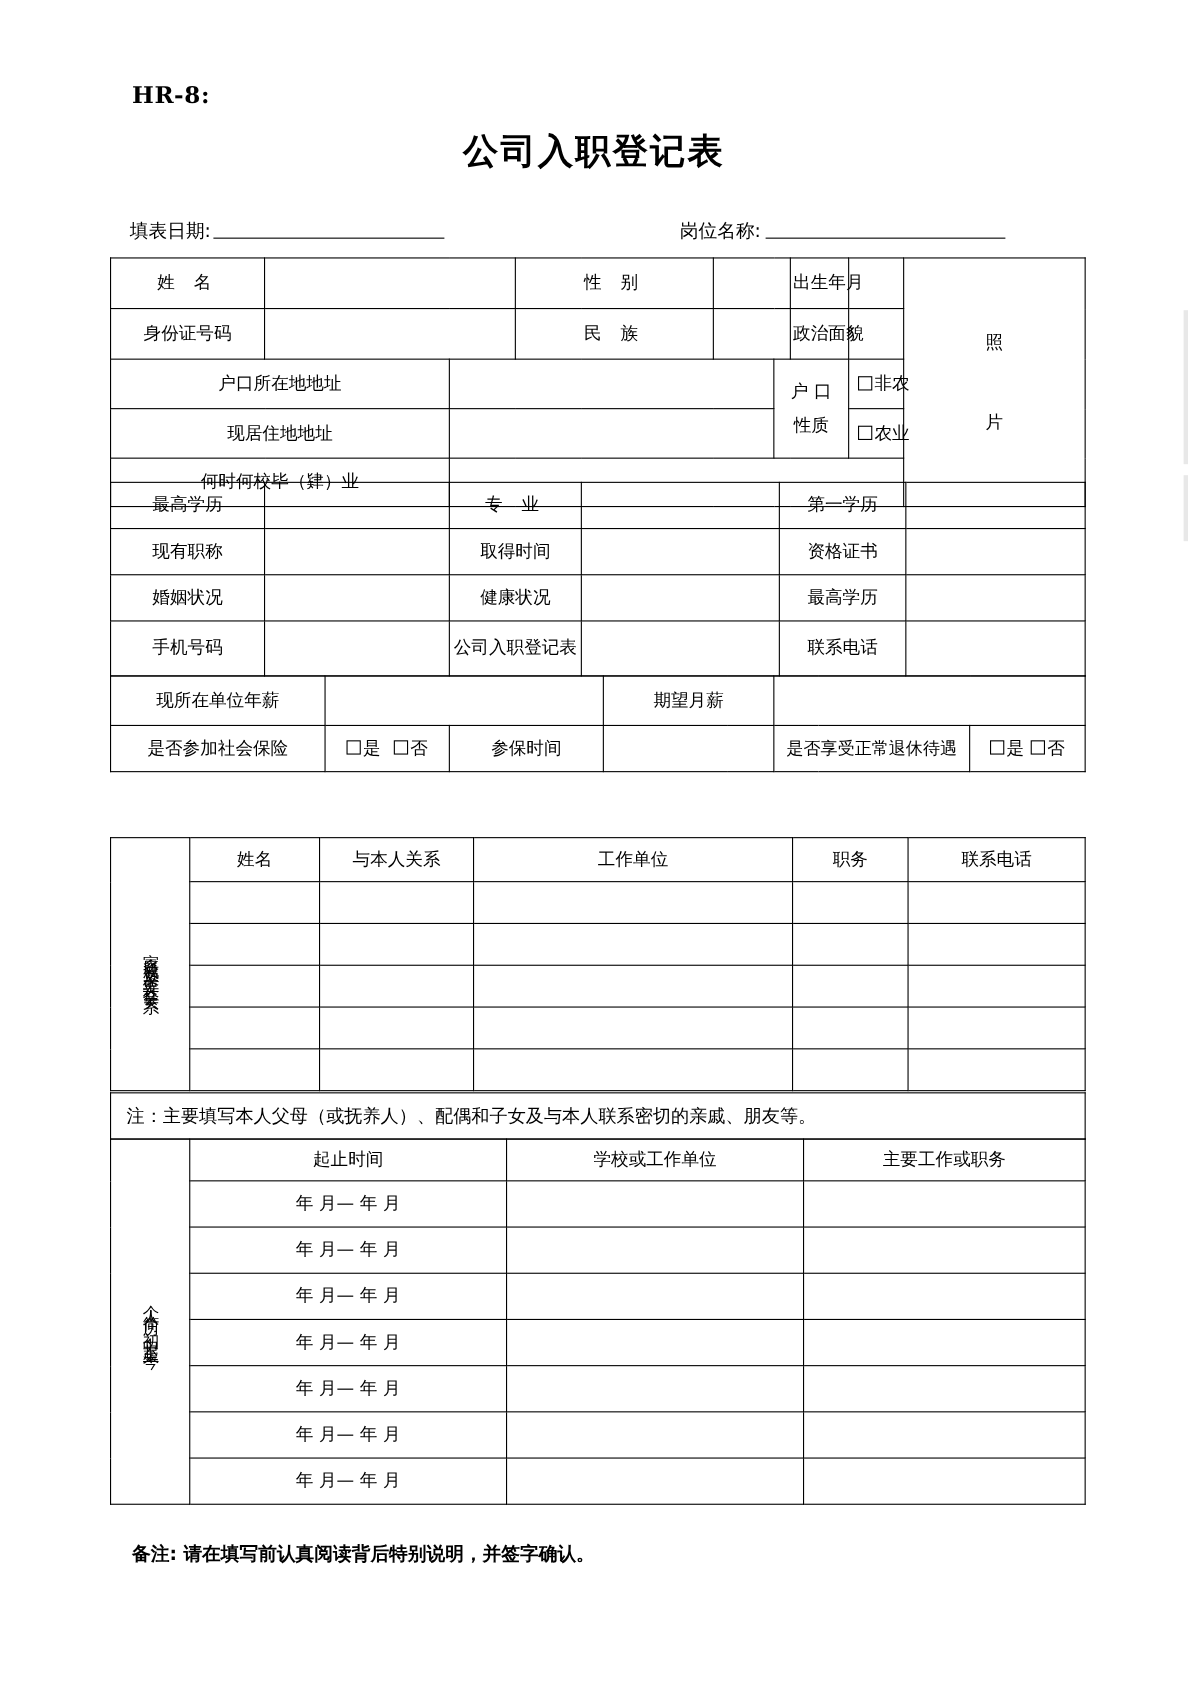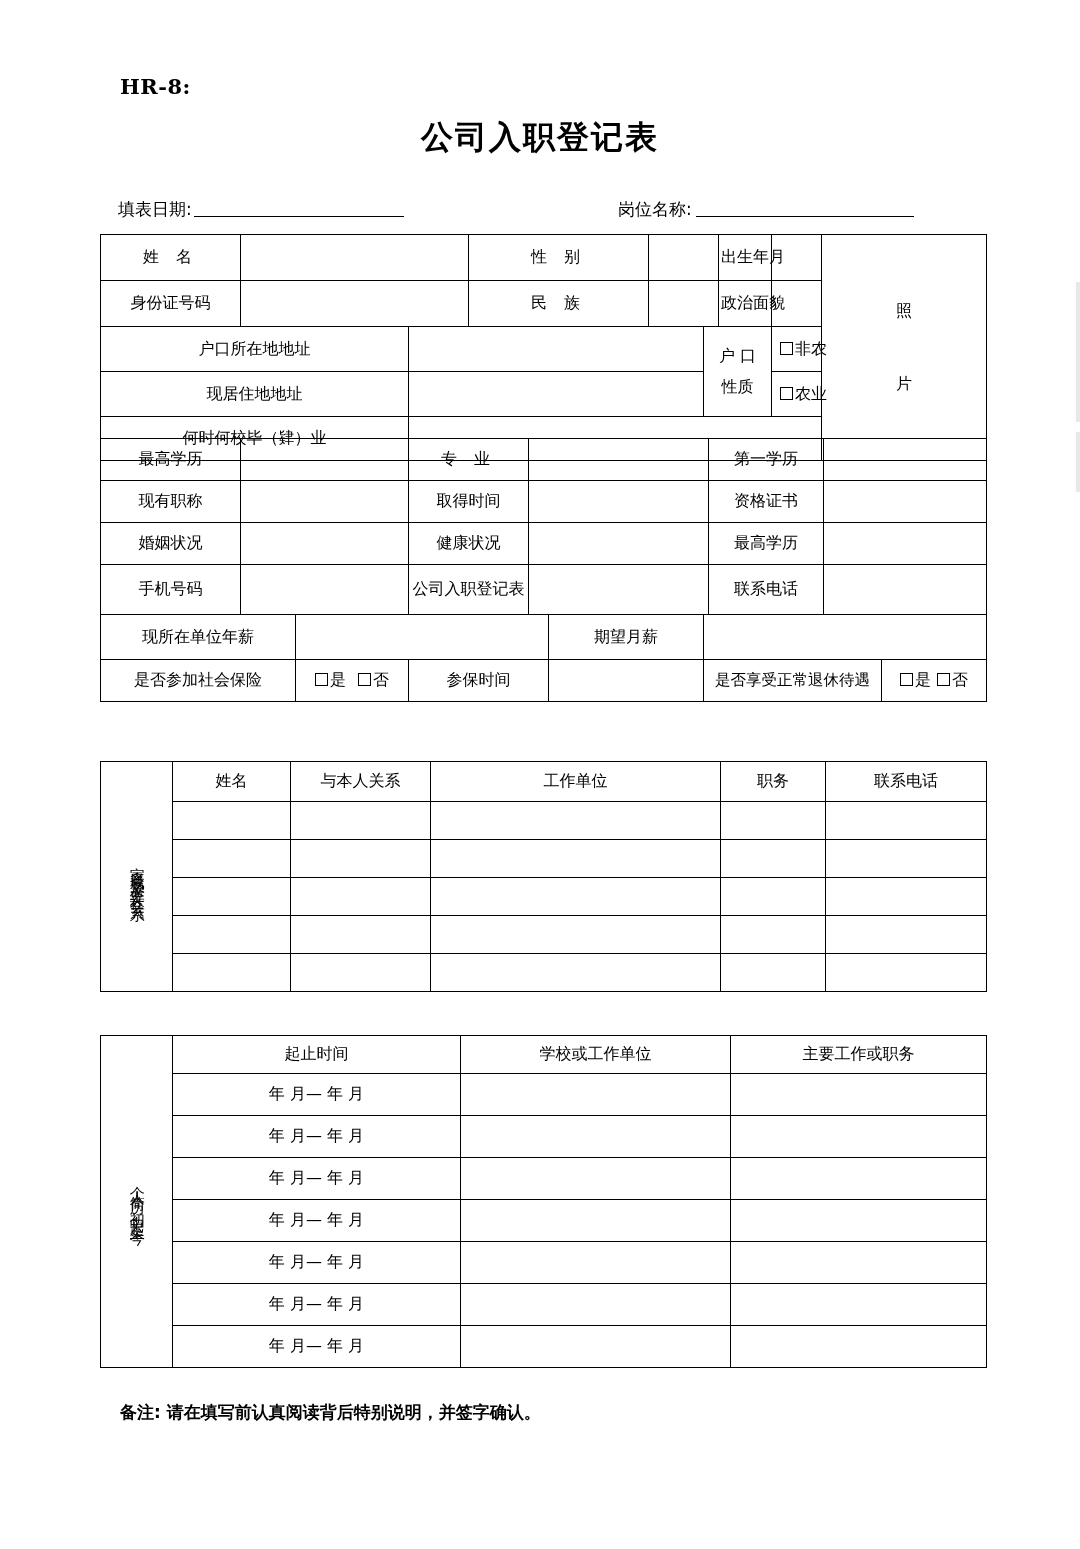--- a/index.html
+++ b/index.html
@@ -278,20 +278,30 @@
     <tr style="height:38px">
       <td class="thick-b"></td>
       <td class="thick-b"></td>
       <td class="thick-b"></td>
       <td class="thick-b"></td>
       <td class="thick-b thick-r"></td>
     </tr>
   </tbody>
     </table>
 
+  <table class="grid" style="left:100px;top:981px;width:886px;">
+    <colgroup>
+        <col style="width:886px">
+      </colgroup>
+    <tbody>
+        <tr style="height:42px">
+      <td class="thick-l thick-r thick-t thick-b" style="text-align:left;padding-left:14px;font-size:16.5px;white-space:nowrap">注：主要填写本人父母（或抚养人）、配偶和子女及与本人联系密切的亲戚、朋友等。</td>
+    </tr>
+  </tbody>
+    </table>
 
   <table class="grid" style="left:100px;top:1023px;width:886px;">
     <colgroup>
       <col style="width:72px">
         <col style="width:288px">
         <col style="width:270px">
         <col style="width:256px">
     </colgroup>
     <tbody>
         <tr style="height:38px">

